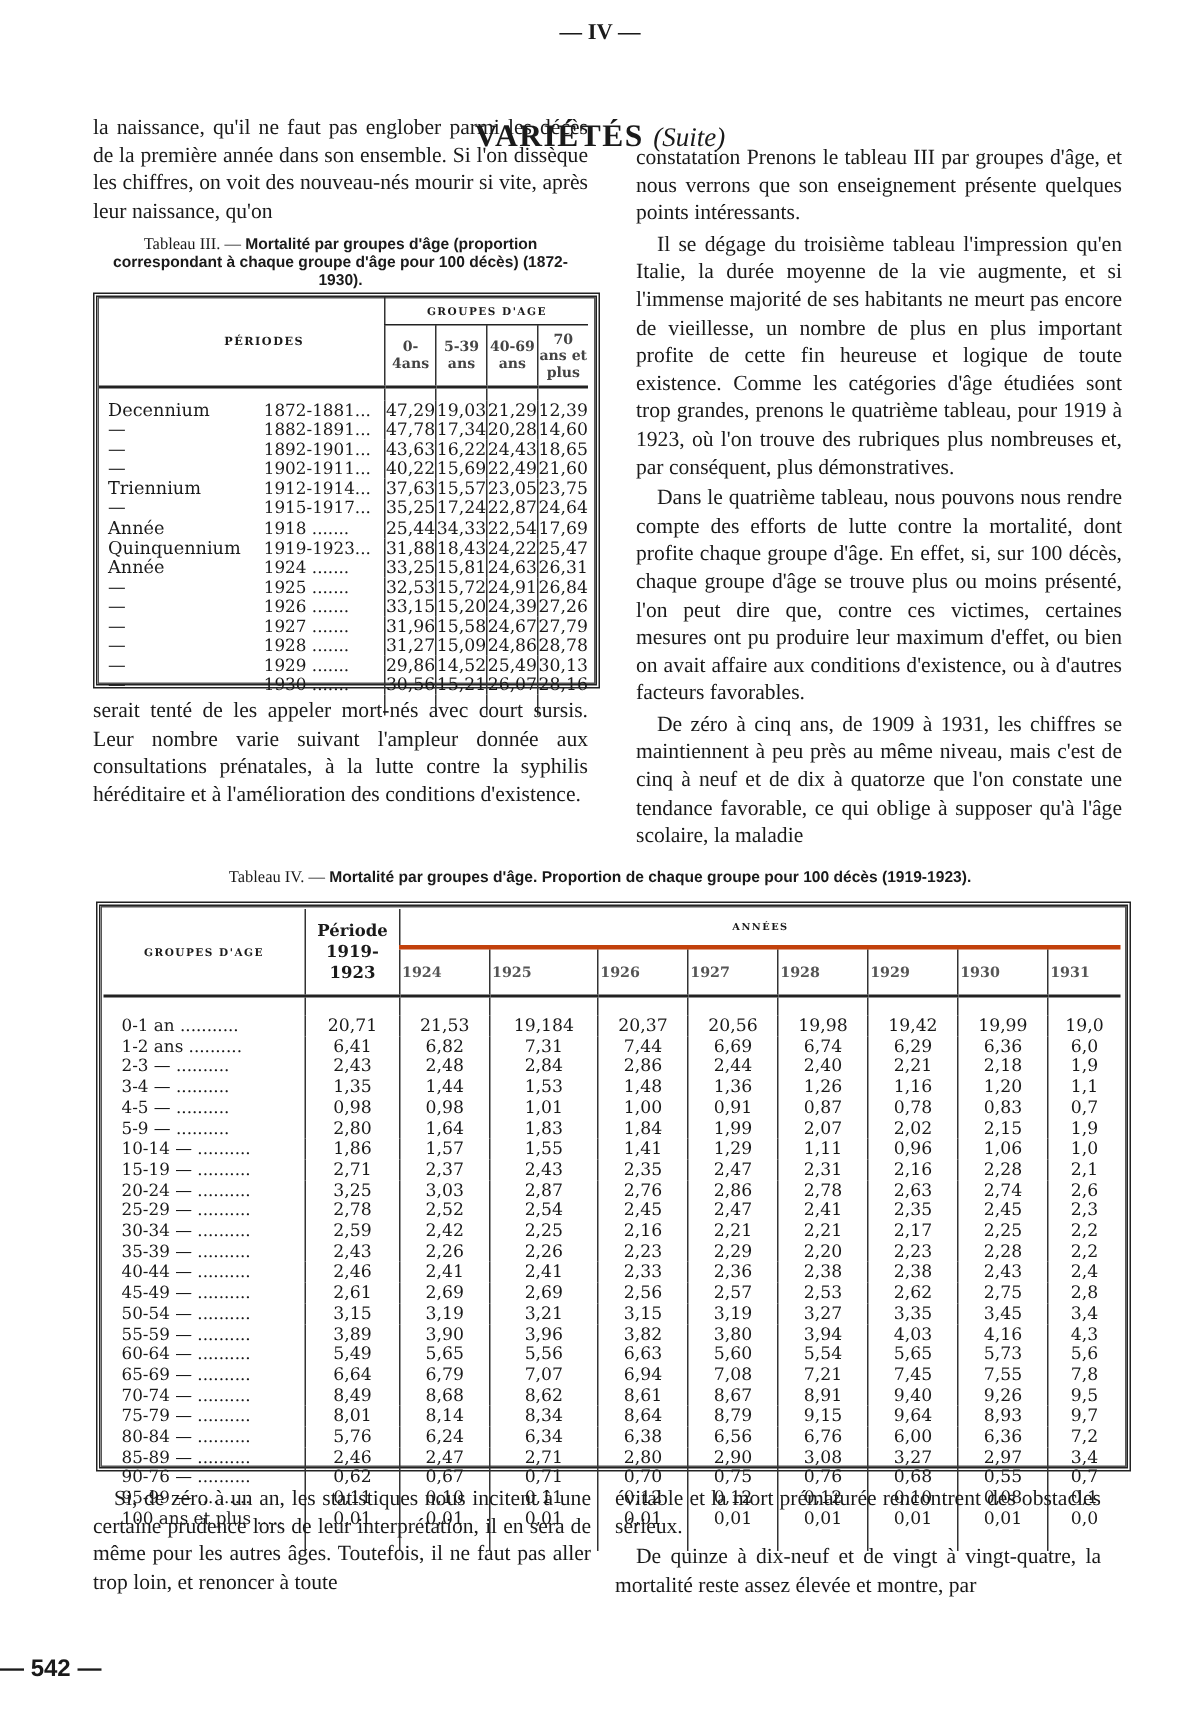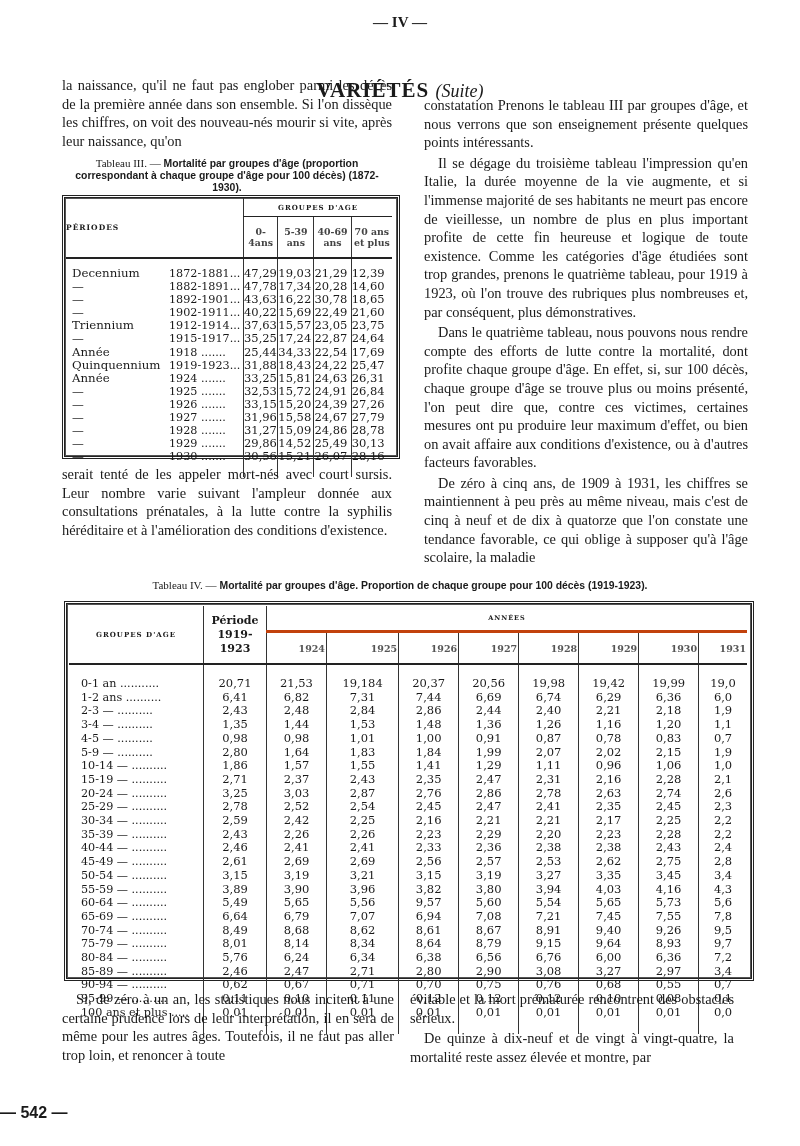--- a/index.html
+++ b/index.html
@@ -15,36 +15,36 @@
   .col p.indent { text-indent: 14px; }
   .col p + p { margin-top: 2px; }
   .t3-caption { position: absolute; top: 157px; left: 62px; width: 330px; text-align: center;
                 font-family: "Liberation Sans", sans-serif; font-size: 10.4px; line-height: 12px; font-weight: bold; }
   .t3-caption .lead { font-weight: normal; font-family: "Liberation Serif", serif; font-size: 11px; }
   .frame { position: absolute; border: 3px double #222; box-shadow: inset 0 0 0 1px #555; }
   table { border-collapse: collapse; }
   .t3 { position: absolute; top: 198px; left: 66px; width: 326px; font-size: 11.6px; }
   .t3 td, .t3 th { padding: 0; }
   .t3 .hdr-grp { font-size: 7px; letter-spacing: 1px; text-align: center; height: 18px; border-bottom: 1px solid #222; }
-  .t3 .hdr-per { font-size: 7.5px; letter-spacing: 1px; text-align: left; width: 177px; }
+  .t3 .hdr-per { font-size: 7.5px; letter-spacing: 1px; text-align: center; width: 177px; padding-left: 30px; }
   .t3 .sub { font-size: 9.4px; text-align: center; line-height: 11px; height: 40px; color: #444; }
   .vline { border-left: 1px solid #333; }
   .t3 .row td { height: 13.1px; line-height: 13.1px; }
   .t3 .lbl1 { width: 97px; padding-left: 6px; white-space: nowrap; font-size: 11.8px; }
   .t3 .lbl2 { width: 74px; white-space: nowrap; font-size: 11.2px; }
   .t3 .num { text-align: left; font-size: 11.5px; }
   .rule { border-bottom: 2px solid #222; }
   .t4-caption { position: absolute; top: 579px; left: 0; width: 800px; text-align: center;
                 font-family: "Liberation Sans", sans-serif; font-size: 10.4px; font-weight: bold; }
   .t4-caption .lead { font-weight: normal; font-family: "Liberation Serif", serif; font-size: 11px; }
   .t4 { position: absolute; top: 606px; left: 69px; width: 678px; font-size: 11.5px; }
   .t4 .hgrp { font-size: 7px; letter-spacing: 1px; text-align: center; font-weight: bold; width: 132px; }
   .t4 .hper { font-size: 11px; text-align: center; line-height: 14px; width: 60px; }
   .t4 .hann { font-size: 6.5px; letter-spacing: 1px; font-weight: bold; text-align: center; height: 22px; border-bottom: 3px solid #c2410c; }
-  .t4 .hyr { font-size: 9.5px; text-align: right; color: #555; height: 28px; }
+  .t4 .hyr { font-size: 9.5px; text-align: left; color: #555; height: 28px; }
   .t4 .row td { height: 11.7px; line-height: 11.7px; }
   .t4 .lbl { padding-left: 12px; white-space: nowrap; font-size: 11.2px; }
   .t4 .num { text-align: center; font-size: 11.5px; }
   .page-num-bottom { position: absolute; top: 1080px; left: 0; width: 800px; text-align: left;
                      font-family: "Liberation Sans", sans-serif; font-weight: bold; font-size: 16px; margin-top: 24px; }
 </style>
 </head>
 <body>
 
 <div class="page-num-top">— IV —</div>
@@ -96,21 +96,21 @@
         <td class="num vline">47,78</td>
         <td class="num vline">17,34</td>
         <td class="num vline">20,28</td>
         <td class="num vline">14,60</td>
       </tr>
       <tr class="row">
         <td class="lbl1">—</td>
         <td class="lbl2">1892-1901...</td>
         <td class="num vline">43,63</td>
         <td class="num vline">16,22</td>
-        <td class="num vline">30,78</td>
+        <td class="num vline">24,43</td>
         <td class="num vline">18,65</td>
       </tr>
       <tr class="row">
         <td class="lbl1">—</td>
         <td class="lbl2">1902-1911...</td>
         <td class="num vline">40,22</td>
         <td class="num vline">15,69</td>
         <td class="num vline">22,49</td>
         <td class="num vline">21,60</td>
       </tr>
@@ -448,21 +448,21 @@
         <td class="num vline">3,94</td>
         <td class="num vline">4,03</td>
         <td class="num vline">4,16</td>
         <td class="num vline">4,3</td>
       </tr>
       <tr class="row">
         <td class="lbl">60-64 — ..........</td>
         <td class="num vline">5,49</td>
         <td class="num vline">5,65</td>
         <td class="num vline">5,56</td>
-        <td class="num vline">9,57</td>
+        <td class="num vline">6,63</td>
         <td class="num vline">5,60</td>
         <td class="num vline">5,54</td>
         <td class="num vline">5,65</td>
         <td class="num vline">5,73</td>
         <td class="num vline">5,6</td>
       </tr>
       <tr class="row">
         <td class="lbl">65-69 — ..........</td>
         <td class="num vline">6,64</td>
         <td class="num vline">6,79</td>
@@ -516,21 +516,21 @@
         <td class="num vline">2,47</td>
         <td class="num vline">2,71</td>
         <td class="num vline">2,80</td>
         <td class="num vline">2,90</td>
         <td class="num vline">3,08</td>
         <td class="num vline">3,27</td>
         <td class="num vline">2,97</td>
         <td class="num vline">3,4</td>
       </tr>
       <tr class="row">
-        <td class="lbl">90-94 — ..........</td>
+        <td class="lbl">90-76 — ..........</td>
         <td class="num vline">0,62</td>
         <td class="num vline">0,67</td>
         <td class="num vline">0,71</td>
         <td class="num vline">0,70</td>
         <td class="num vline">0,75</td>
         <td class="num vline">0,76</td>
         <td class="num vline">0,68</td>
         <td class="num vline">0,55</td>
         <td class="num vline">0,7</td>
       </tr>

